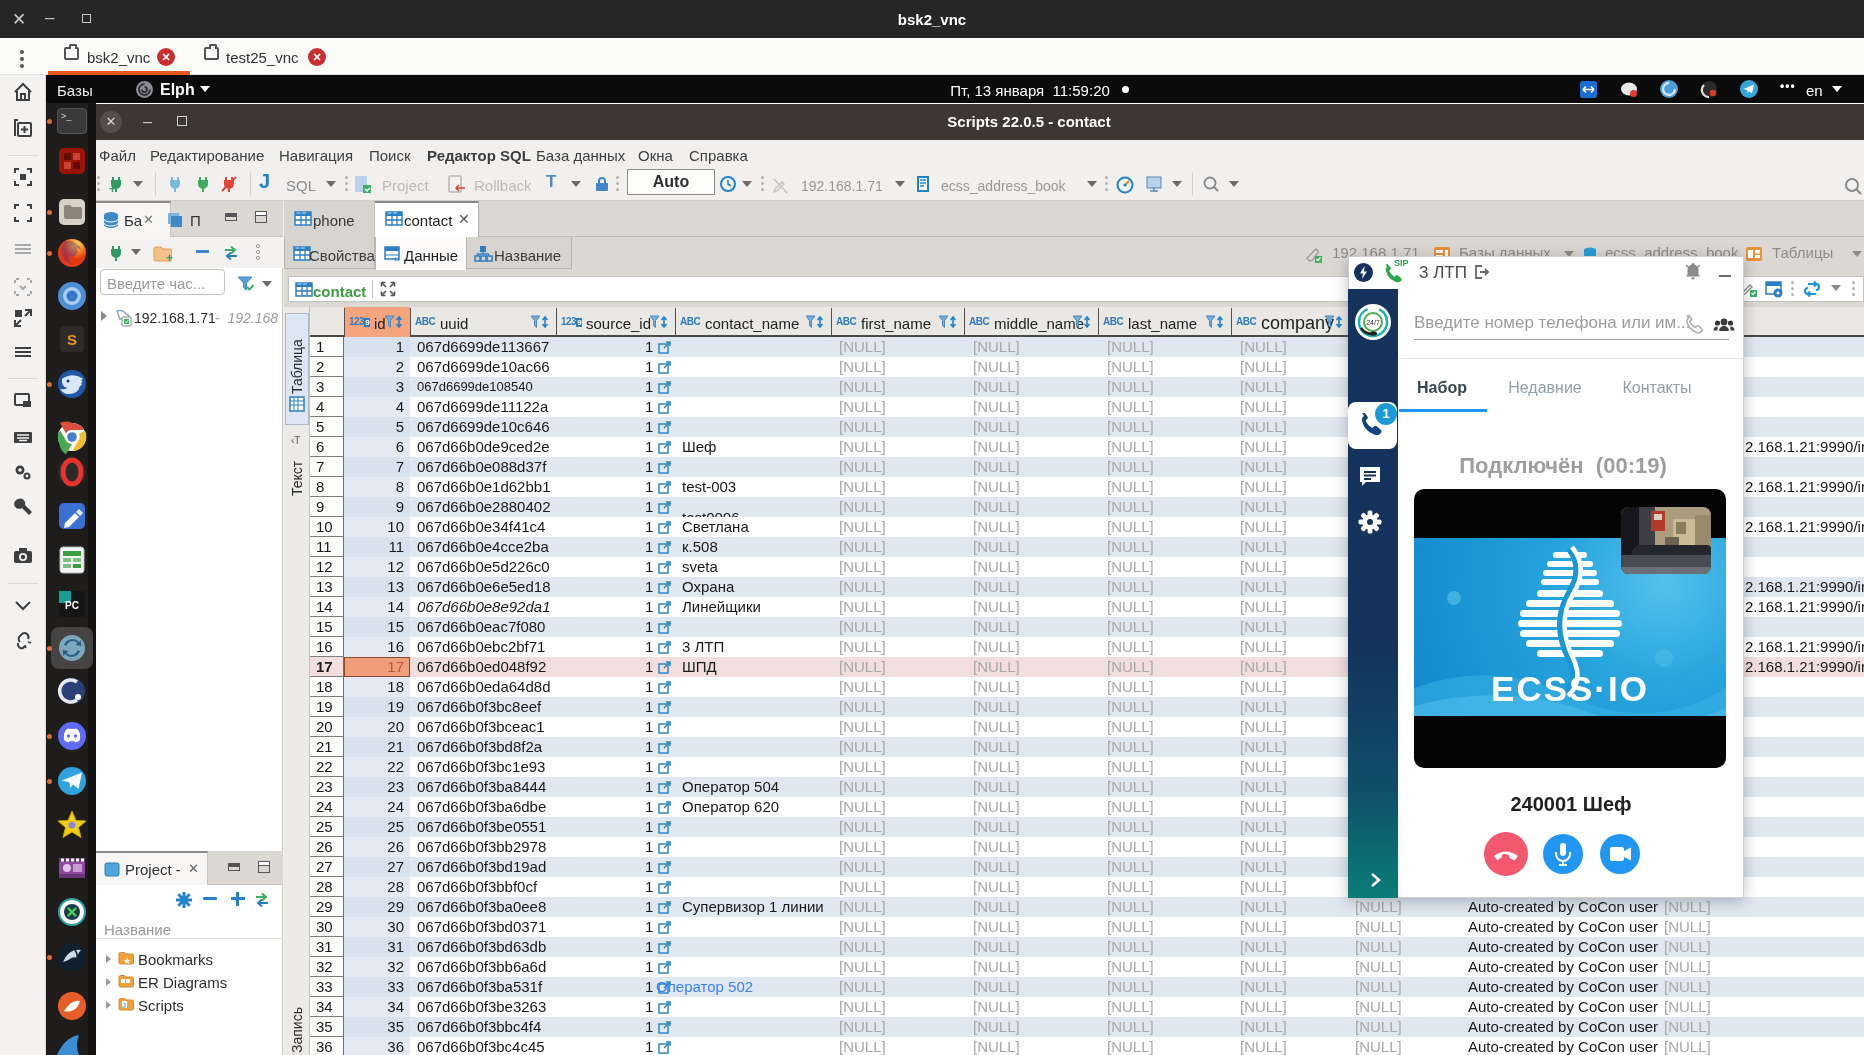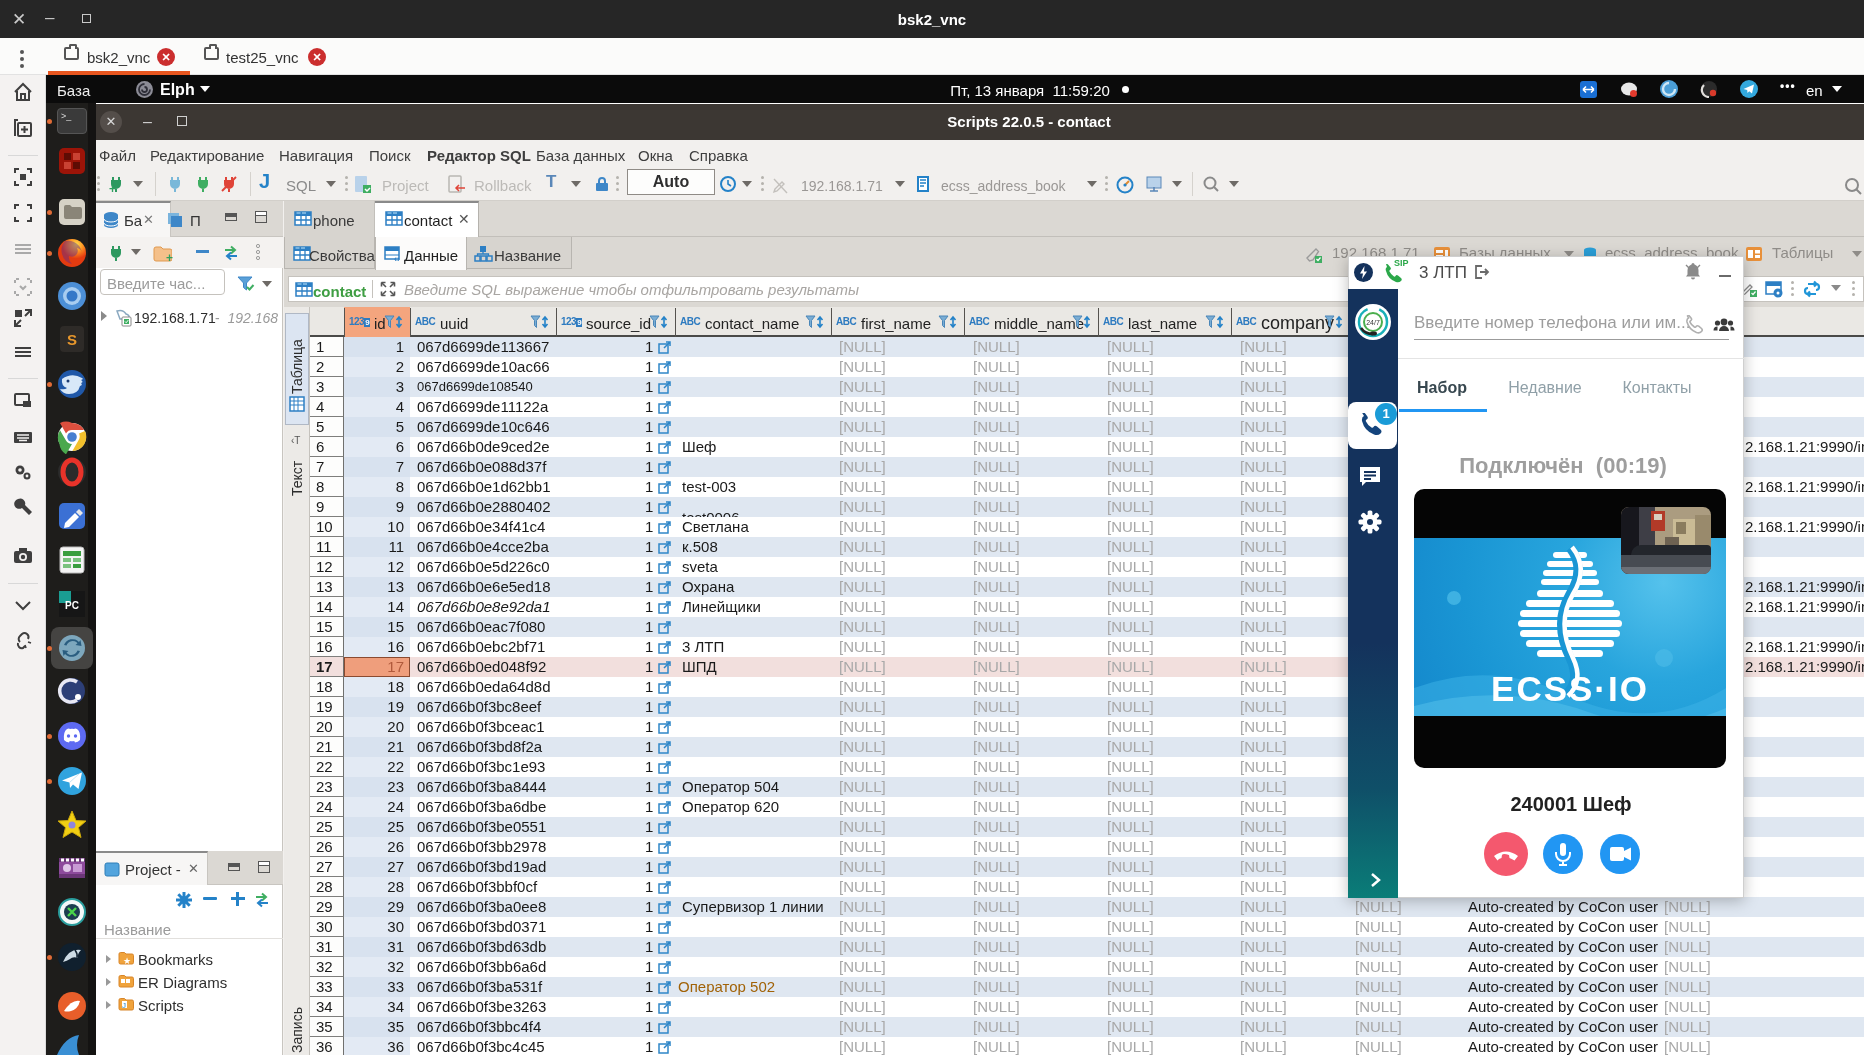--- a/index.html
+++ b/index.html
@@ -83,21 +83,21 @@
 <div class="a" style="left:8px;top:583px;width:30px;height:1px;background:#d8d8d8;"></div>
 <div class="a" style="left:11px;top:593px;width:24px;height:24px;"><svg width="24" height="24">
         <path d="M5 9 L12 16 L19 9" stroke="#3f3f3f" stroke-width="2" fill="none"></path>
       </svg></div>
 <div class="a" style="left:11px;top:629px;width:24px;height:24px;"><svg width="24" height="24">
         <path d="M9 13 a4 4 0 0 1 0 -6 l2 -2 a4 4 0 0 1 6 5" stroke="#3f3f3f" stroke-width="2" fill="none"></path>
         <path d="M14 17 l-2 2 a4 4 0 0 1 -5 -5" stroke="#3f3f3f" stroke-width="2" fill="none"></path>
         <path d="M17 13 l3 1 M14 16 l1 3" stroke="#3f3f3f" stroke-width="1.6"></path>
       </svg></div>
 <div class="a" style="left:46px;top:75px;width:1818px;height:28px;background:#0b0b0b;"></div>
-<div class="t" style="left:57px;top:81px;font-size:15px;color:#efefef;font-weight:normal;line-height:19px;">База</div>
+<div class="t" style="left:57px;top:81px;font-size:15px;color:#efefef;font-weight:normal;line-height:19px;">Базы</div>
 <div class="a" style="left:136px;top:81px;width:17px;height:17px;border-radius:50%;background:#8c8c96;"><svg width="17" height="17">
         <path d="M8.5 3 a5.5 5.5 0 1 0 5.5 5.5 M8.5 6 a2.5 2.5 0 1 1 -2.5 2.5" stroke="#2e2e38" stroke-width="1.8" fill="none"></path>
       </svg></div>
 <div class="t" style="left:160px;top:80px;font-size:16px;color:#ffffff;font-weight:bold;line-height:20px;">Elph</div>
 <div class="t" style="left:200px;top:86px;width:0;height:0;border-left:5px solid transparent;border-right:5px solid transparent;border-top:6px solid #fff;"></div>
 <div class="t" style="left:1030px;top:81px;transform:translateX(-50%);font-size:15px;color:#ffffff;font-weight:normal;line-height:19px;">Пт, 13 января&nbsp; 11:59:20</div>
 <div class="a" style="left:1122px;top:86px;width:7px;height:7px;background:#fff;border-radius:50%;"></div>
 <div class="a" style="left:1580px;top:81px;width:17px;height:17px;background:#1a6fd4;border-radius:3px;"><svg width="17" height="17">
         <path d="M3 8.5 H14 M3 8.5 l3 -3 M3 8.5 l3 3 M14 8.5 l-3 -3 M14 8.5 l-3 3" stroke="#fff" stroke-width="1.6" fill="none"></path>
       </svg></div>
@@ -548,21 +548,20 @@
         <rect x="2" y="3" width="16" height="4" fill="#2d7fc4"></rect>
         <path d="M2 11 h16 M8 7 v9 M13 7 v9" stroke="#2d7fc4" stroke-width="1.3"></path>
         <path d="M3.5 4 h4 M9 4 h4" stroke="#8fc4e8" stroke-width="1.5"></path>
       </svg></div>
 <div class="t" style="left:313px;top:282px;font-size:15px;color:#3f9e43;font-weight:bold;line-height:19px;">contact</div>
 <div class="a" style="left:372px;top:280px;width:1px;height:18px;background:#c5c2bd;"></div>
 <div class="a" style="left:379px;top:280px;width:20px;height:20px;"><svg width="18" height="18">
         <path d="M7 7 L2.5 2.5 M11 7 L15.5 2.5 M7 11 L2.5 15.5 M11 11 L15.5 15.5" stroke="#555" stroke-width="1.6"></path>
         <path d="M2.5 2.5 h4 M2.5 2.5 v4 M15.5 2.5 h-4 M15.5 2.5 v4 M2.5 15.5 h4 M2.5 15.5 v-4 M15.5 15.5 h-4 M15.5 15.5 v-4" stroke="#555" stroke-width="1.6"></path>
       </svg></div>
-<div class="t" style="left:404px;top:280px;font-size:15px;color:#a8a5a2;font-weight:normal;line-height:19px;font-style:italic;">Введите SQL выражение чтобы отфильтровать результаты</div>
 <div class="a" style="left:1740px;top:280px;width:20px;height:20px;"><svg width="18" height="18">
         <path d="M3 12 L10 5 l2 2 L5 14 l-3 1 z" fill="none" stroke="#8a8a8a" stroke-width="1.3"></path>
         <rect x="10" y="10" width="7" height="7" fill="#3fae62"></rect>
         <path d="M11.5 13 l1.5 1.5 l2.5 -3" stroke="#fff" stroke-width="1.2" fill="none"></path>
       </svg></div>
 <div class="a" style="left:1764px;top:279px;width:20px;height:20px;"><svg width="20" height="20">
         <rect x="2" y="3" width="15" height="12" fill="#fff" stroke="#2d7fc4" stroke-width="1.5"></rect>
         <rect x="2" y="3" width="15" height="4" fill="#2d7fc4"></rect>
         <circle cx="14" cy="14" r="4.5" fill="#2d7fc4"></circle>
         <circle cx="14" cy="14" r="1.5" fill="#fff"></circle>
@@ -1184,21 +1183,21 @@
 <div class="t" style="left:1664px;top:959px;font-size:15px;color:#a8a8a8;font-weight:normal;line-height:16px;">[NULL]</div>
 <div class="a" style="left:310px;top:977px;width:1554px;height:20px;background:#dfe7f1;"></div>
 <div class="a" style="left:310px;top:977px;width:34px;height:20px;background:#fdfdfc;border-right:1px solid #70706e;border-bottom:1px solid #7e7e7c;font-size:15px;line-height:20px;padding-left:6px;color:#1a1a1a;">33</div>
 <div class="a" style="left:344px;top:977px;width:66px;height:20px;background:#d8e2ef;font-size:15px;line-height:20px;text-align:right;padding-right:6px;color:#1a1a1a;">33</div>
 <div class="t" style="left:417px;top:979px;font-size:15px;color:#1a1a1a;font-weight:normal;line-height:16px;">067d66b0f3ba531f</div>
 <div class="t" style="left:645px;top:979px;font-size:15px;color:#1a1a1a;font-weight:normal;line-height:16px;">1</div>
 <div class="a" style="left:658px;top:980px;width:13px;height:13px;"><svg width="13" height="13">
         <rect x="1" y="3" width="9" height="9" fill="none" stroke="#2e86c8" stroke-width="1.5"></rect>
         <path d="M6 7 L12 1 M8 1 h4 v4" stroke="#2e86c8" stroke-width="1.5" fill="none"></path>
       </svg></div>
-<div class="t" style="left:678px;top:979px;font-size:15px;color:#a16207;font-weight:normal;line-height:16px;">Оператор 502</div>
+<div class="t" style="left:656px;top:979px;font-size:15px;color:#3b82f6;font-weight:normal;line-height:16px;">Оператор 502</div>
 <div class="t" style="left:839px;top:979px;font-size:15px;color:#a8a8a8;font-weight:normal;line-height:16px;">[NULL]</div>
 <div class="t" style="left:973px;top:979px;font-size:15px;color:#a8a8a8;font-weight:normal;line-height:16px;">[NULL]</div>
 <div class="t" style="left:1107px;top:979px;font-size:15px;color:#a8a8a8;font-weight:normal;line-height:16px;">[NULL]</div>
 <div class="t" style="left:1240px;top:979px;font-size:15px;color:#a8a8a8;font-weight:normal;line-height:16px;">[NULL]</div>
 <div class="t" style="left:1355px;top:979px;font-size:15px;color:#a8a8a8;font-weight:normal;line-height:16px;">[NULL]</div>
 <div class="t" style="left:1468px;top:979px;font-size:15px;color:#1a1a1a;font-weight:normal;line-height:16px;">Auto-created by CoCon user</div>
 <div class="t" style="left:1664px;top:979px;font-size:15px;color:#a8a8a8;font-weight:normal;line-height:16px;">[NULL]</div>
 <div class="a" style="left:310px;top:997px;width:1554px;height:20px;background:#ffffff;"></div>
 <div class="a" style="left:310px;top:997px;width:34px;height:20px;background:#fdfdfc;border-right:1px solid #70706e;border-bottom:1px solid #7e7e7c;font-size:15px;line-height:20px;padding-left:6px;color:#1a1a1a;">34</div>
 <div class="a" style="left:344px;top:997px;width:66px;height:20px;background:#e3eaf4;font-size:15px;line-height:20px;text-align:right;padding-right:6px;color:#1a1a1a;">34</div>

